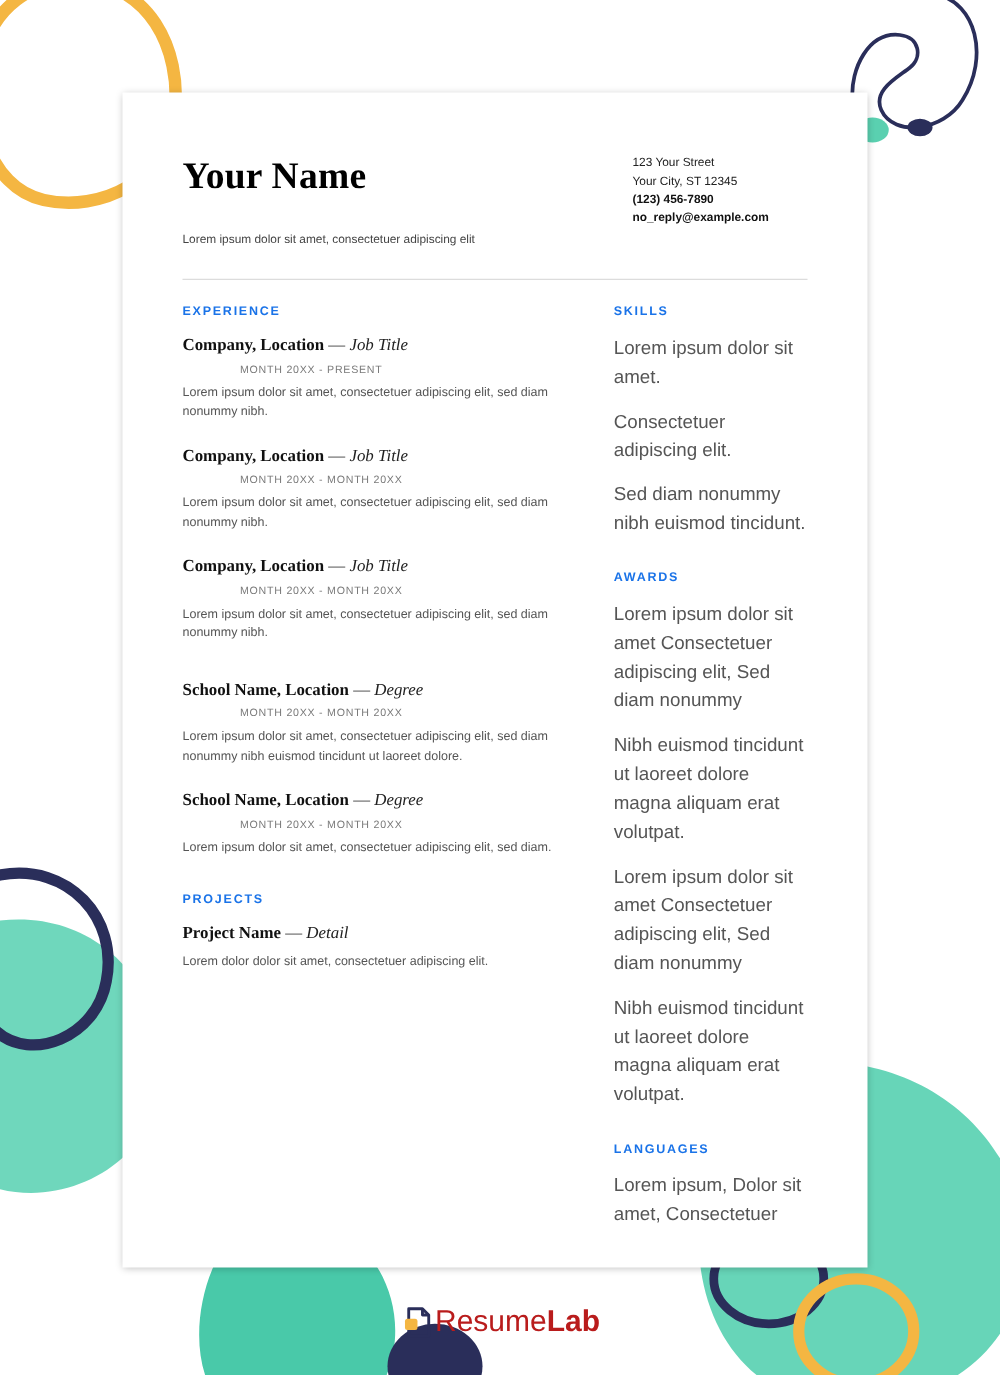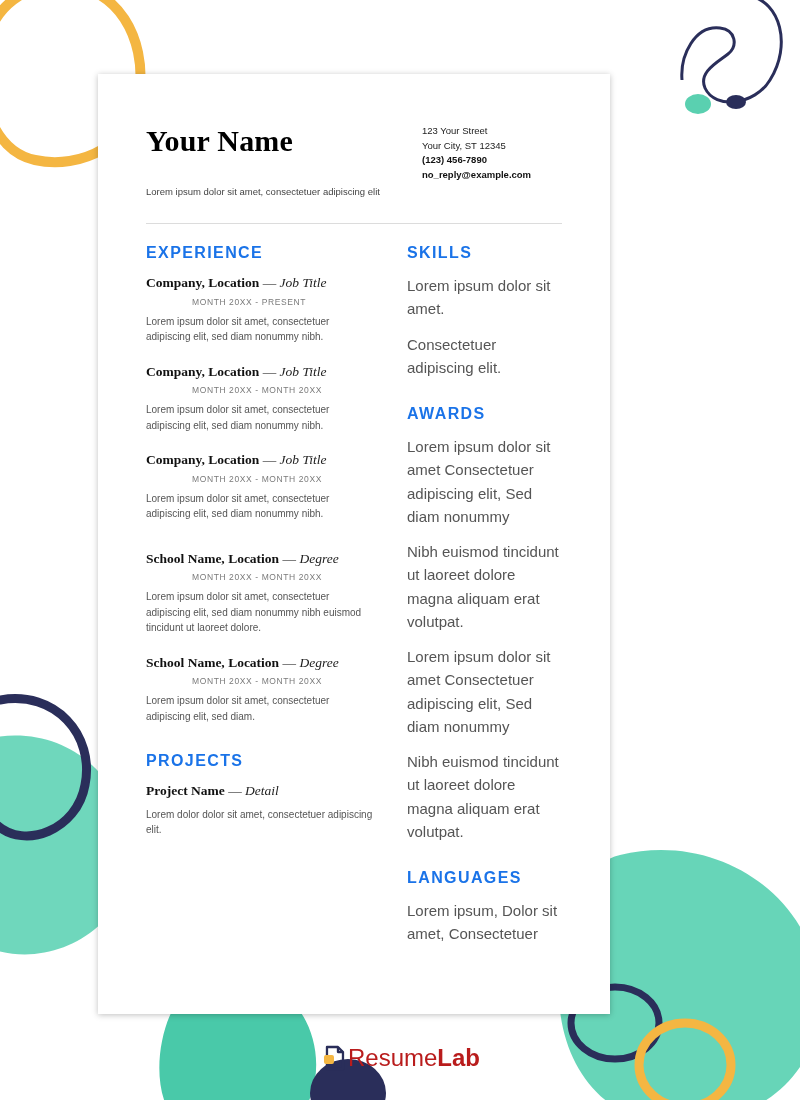--- a/index.html
+++ b/index.html
@@ -12,21 +12,21 @@
     font-family: Georgia, 'Times New Roman', serif;
   }
   
   .blob { position: absolute; z-index: 0; }
   .blob svg { display: block; }
 
   .page {
     position: absolute;
     left: 98px;
     top: 74px;
-    width: 512px;
+    width: 596px;
     height: 940px;
     background: #fff;
     box-shadow: 0 1px 6px rgba(0,0,0,0.25);
     z-index: 5;
     padding: 50px 48px 40px 48px;
   }
 
   .header-row {
     display: flex;
     justify-content: space-between;
@@ -65,21 +65,21 @@
 
   .columns {
     display: flex;
     gap: 32px;
   }
   .col-main { flex: 1 1 330px; }
   .col-side { flex: 0 0 155px; }
 
   .sec-title {
     font-family: Arial, sans-serif;
-    font-size: 16px;
+    font-size: 10px;
     letter-spacing: 1.4px;
     font-weight: 700;
     color: #1a73e8;
     margin-bottom: 12px;
     text-transform: uppercase;
   }
 
   .entry { margin-bottom: 18px; }
   .entry-head {
     font-family: Georgia, serif;
@@ -281,20 +281,21 @@
       </div>
 
     </div>
 
     <div class="col-side">
 
       <div class="side-section">
         <div class="sec-title">SKILLS</div>
         <div class="side-block">Lorem ipsum dolor sit amet.</div>
         <div class="side-block">Consectetuer adipiscing elit.</div>
+        <div class="side-block">Sed diam nonummy nibh euismod tincidunt.</div>
       </div>
 
       <div class="side-section">
         <div class="sec-title">AWARDS</div>
         <div class="side-block">Lorem ipsum dolor sit amet Consectetuer adipiscing elit, Sed diam nonummy</div>
         <div class="side-block">Nibh euismod tincidunt ut laoreet dolore magna aliquam erat volutpat.</div>
         <div class="side-block">Lorem ipsum dolor sit amet Consectetuer adipiscing elit, Sed diam nonummy</div>
         <div class="side-block">Nibh euismod tincidunt ut laoreet dolore magna aliquam erat volutpat.</div>
       </div>
 

